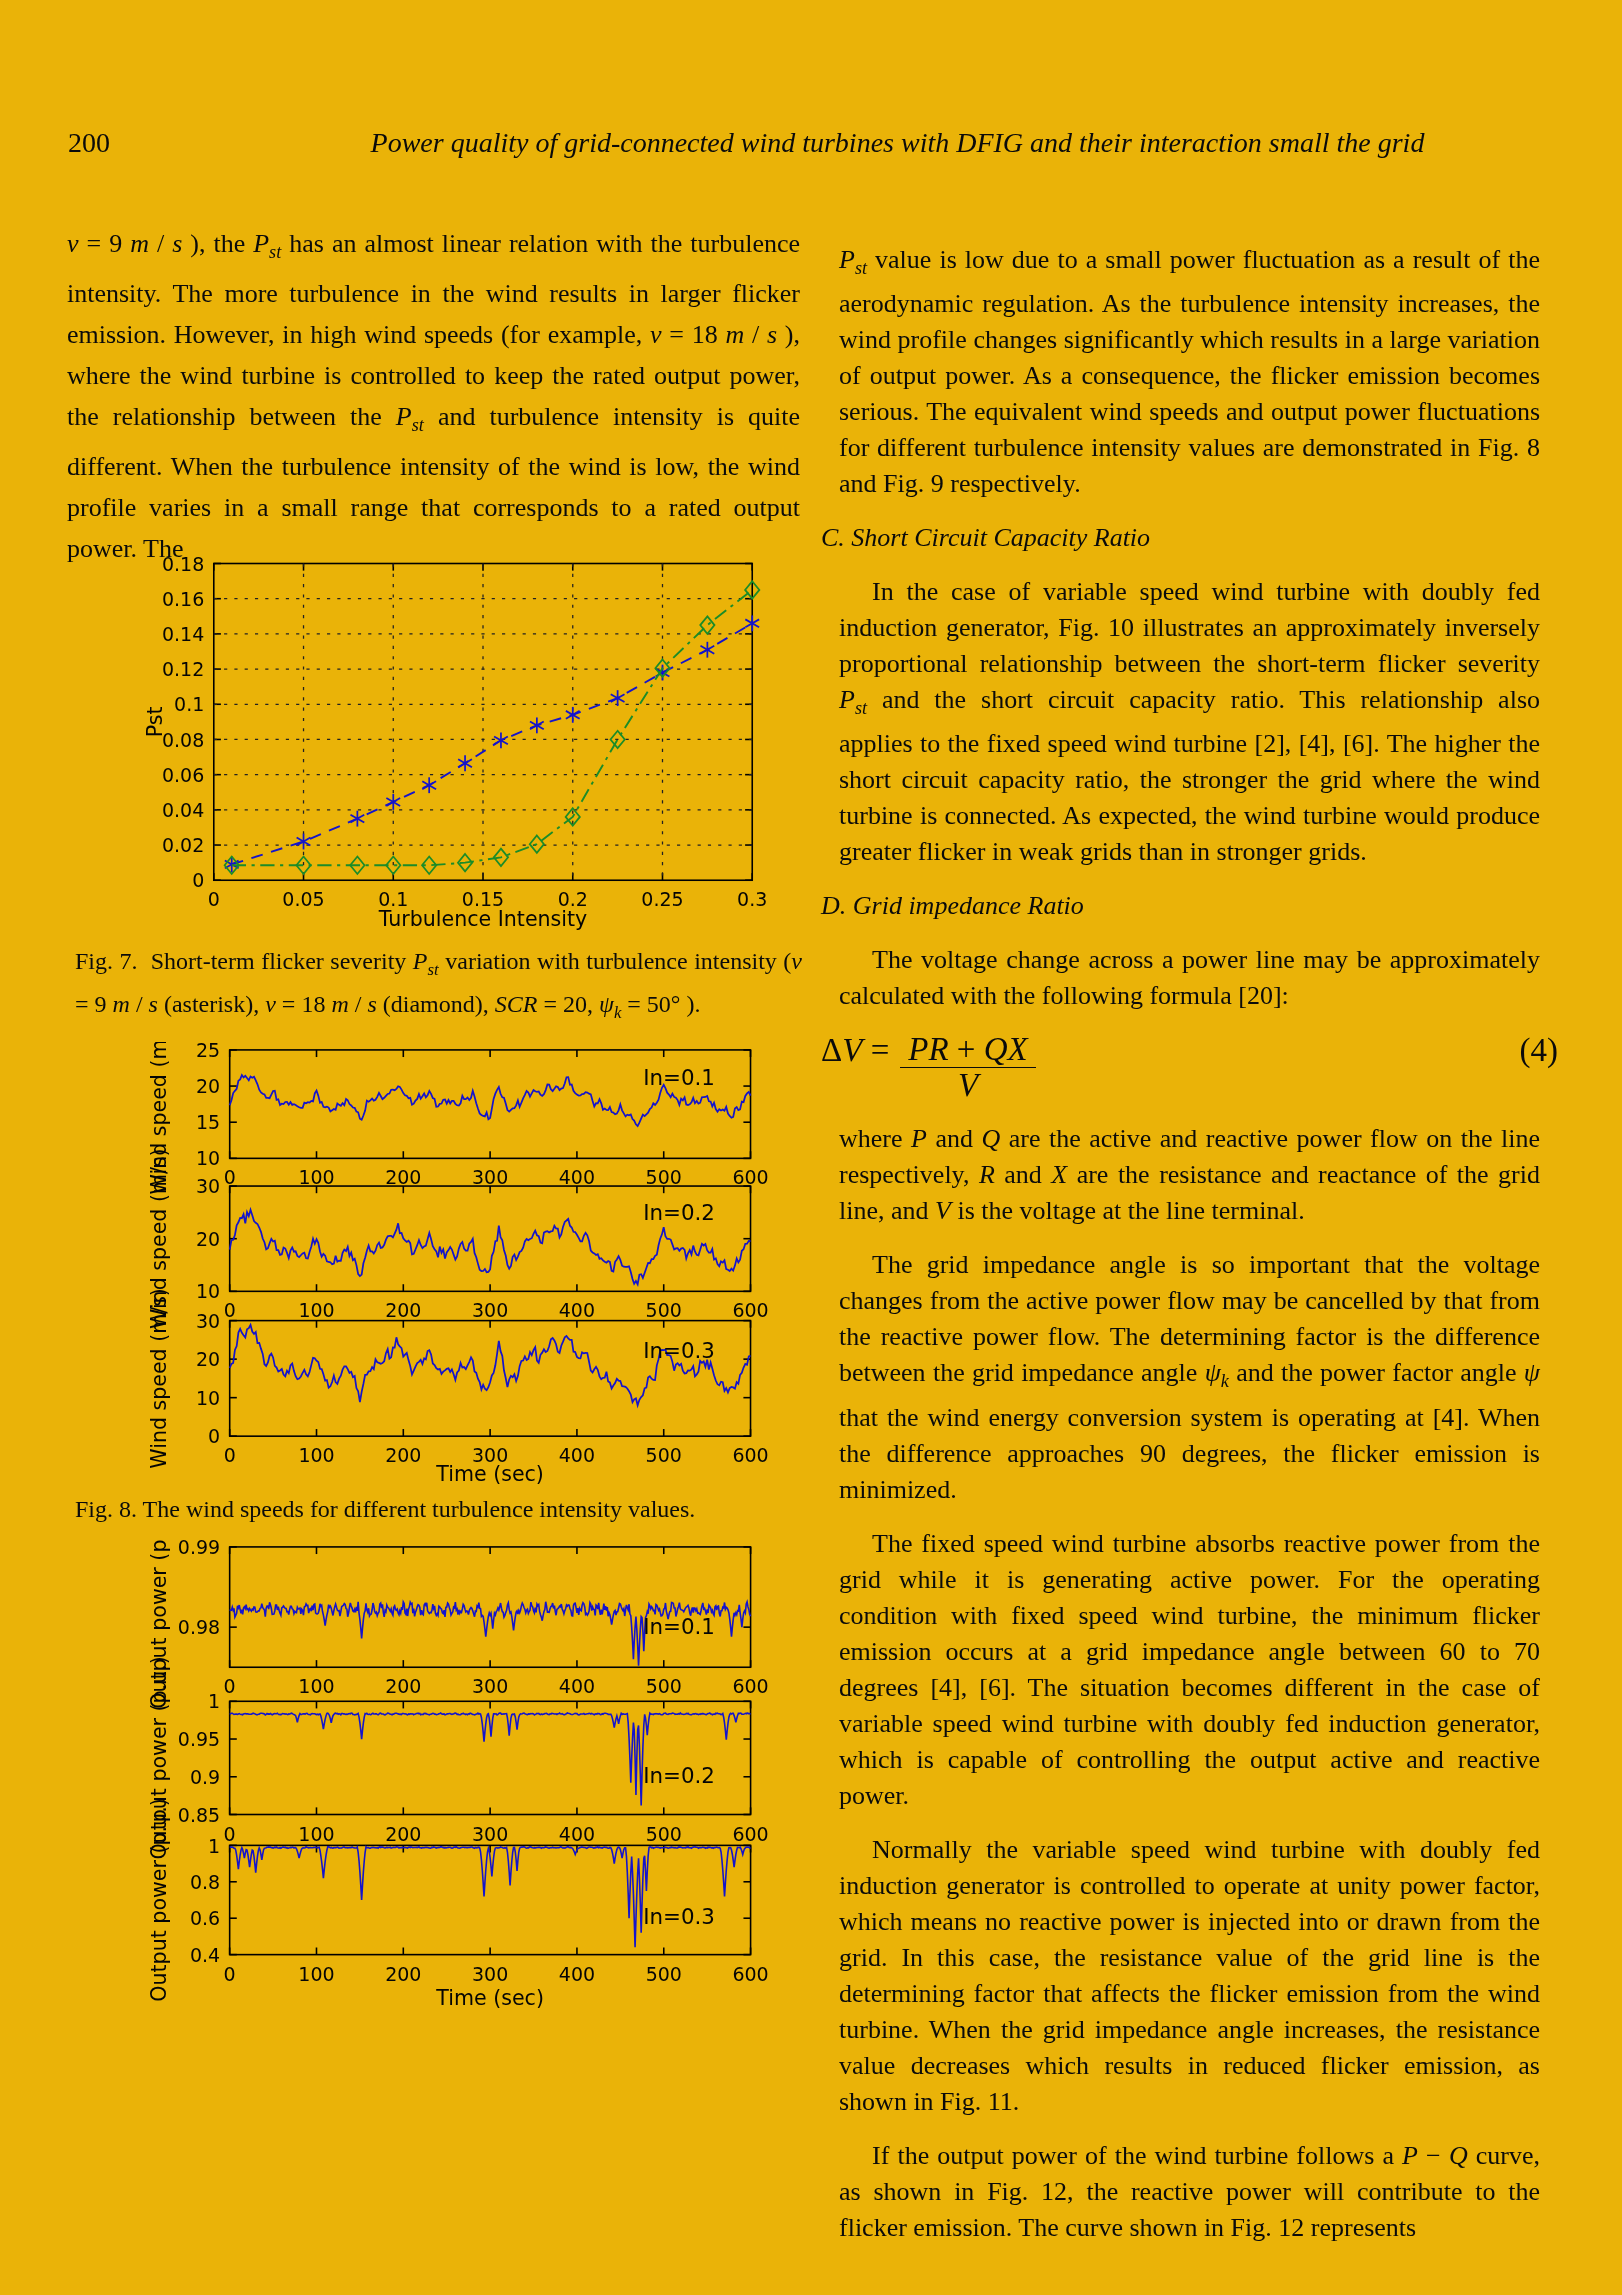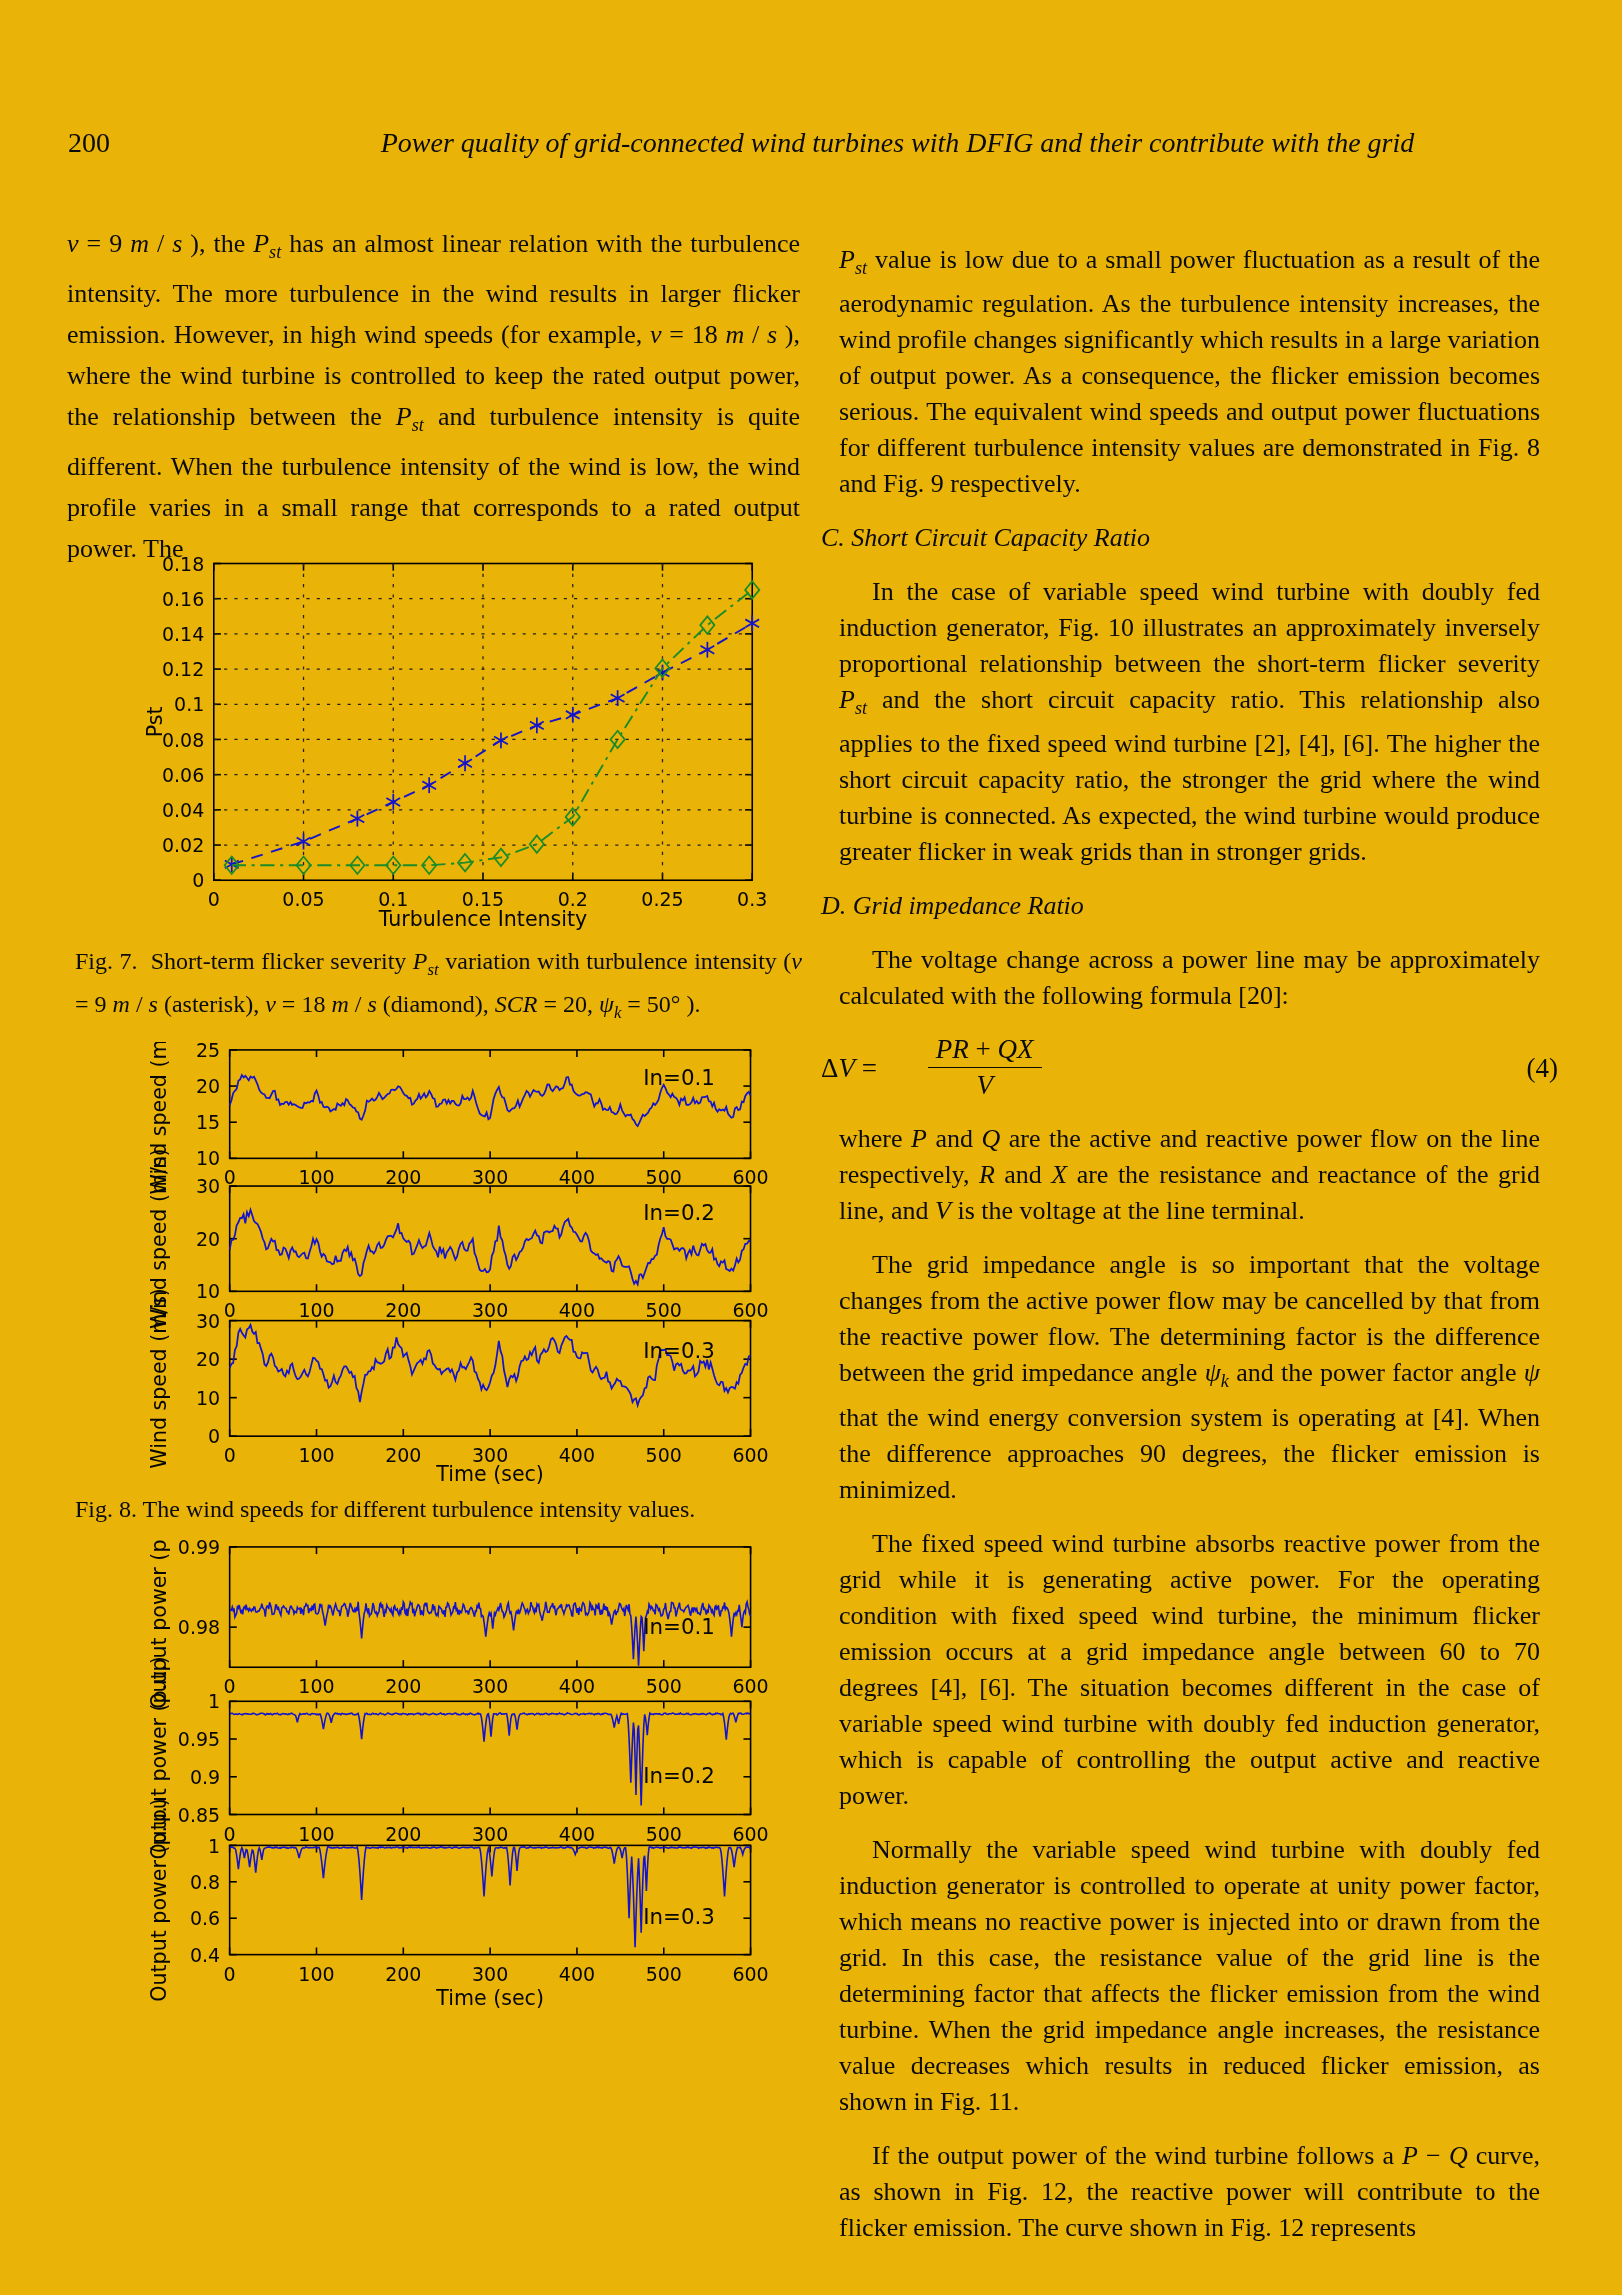--- a/index.html
+++ b/index.html
@@ -6,21 +6,21 @@
   .page{position:relative;width:1622px;height:2295px;background:#eab308;overflow:hidden;
         font-family:"Liberation Serif",serif;color:#0b0b0b;}
   .pagenum{position:absolute;left:68px;top:127px;font-size:28px;}
   .title{position:absolute;left:238px;top:127px;width:1319px;font-size:28px;font-style:italic;text-align:center;}
   .col-left-para{position:absolute;left:67px;top:223px;width:733px;
       font-size:26px;line-height:41px;text-align:justify;}
   .rcol{position:absolute;left:821px;top:224px;width:737px;font-size:26px;line-height:36px;text-align:justify;}
   .rcol p{margin:18px;}
   .rcol p.ind{text-indent:33px;}
   .rcol h3{margin:8px 0 11px 0;font-size:26px;font-weight:normal;font-style:italic;}
-  .equation{display:flex;align-items:center;margin:12.7px 0 8px 0;font-size:27px;gap:40px;}
+  .equation{display:flex;margin:12.7px 0 8px 0;font-size:33px;}
   .equation .frac{display:inline-flex;flex-direction:column;text-align:center;margin-left:11px;line-height:35px;}
   .equation .den{border-top:1.6px solid #0b0b0b;padding:0 8px;}
   .equation .num{padding:0 8px;}
   .equation .eqnum{margin-left:auto;font-style:normal;}
   .caption{position:absolute;font-size:24px;line-height:35px;}
   #fig7cap{left:75px;top:944px;width:727px;text-align:justify;}
   #fig8cap{left:75px;top:1492px;width:727px;}
   #fig9cap{left:75px;top:2018px;width:727px;}
   .chart{position:absolute;}
   #fig7{left:67px;top:554px;width:737px;height:388px;}
@@ -29,21 +29,21 @@
   svg text{font-family:"DejaVu Sans",sans-serif;fill:#050505;}
   i{font-style:italic;}
   sub{font-size:70%;}
 </style>
 </head>
 <body>
 
 <div class="page">
 
   <div class="pagenum">200</div>
-  <div class="title">Power quality of grid-connected wind turbines with DFIG and their contribute with the grid</div>
+  <div class="title">Power quality of grid-connected wind turbines with DFIG and their interaction small the grid</div>
 
   <div class="col-left-para"><i>v</i> = 9 <i>m</i> / <i>s</i> ), the <i>P</i><sub><i>st</i></sub> has an almost linear relation with the turbulence intensity. The more turbulence in the wind results in larger flicker emission. However, in high wind speeds (for example, <i>v</i> = 18 <i>m</i> / <i>s</i> ), where the wind turbine is controlled to keep the rated output power, the relationship between the <i>P</i><sub><i>st</i></sub> and turbulence intensity is quite different. When the turbulence intensity of the wind is low, the wind profile varies in a small range that corresponds to a rated output power. The</div>
 
   <div class="chart" id="fig7"><svg width="737" height="388" viewBox="0 0 930 490">
         <rect x="185" y="12" width="680" height="400" fill="none" stroke="#000" stroke-width="2"></rect>
         <line x1="185" y1="412" x2="185" y2="403" stroke="#000" stroke-width="2"></line>
         <line x1="185" y1="12" x2="185" y2="21" stroke="#000" stroke-width="2"></line>
         <text x="185" y="445" font-size="24" text-anchor="middle">0</text>
         <line x1="298.33333333333337" y1="412" x2="298.33333333333337" y2="403" stroke="#000" stroke-width="2"></line>
         <line x1="298.33333333333337" y1="12" x2="298.33333333333337" y2="21" stroke="#000" stroke-width="2"></line>

